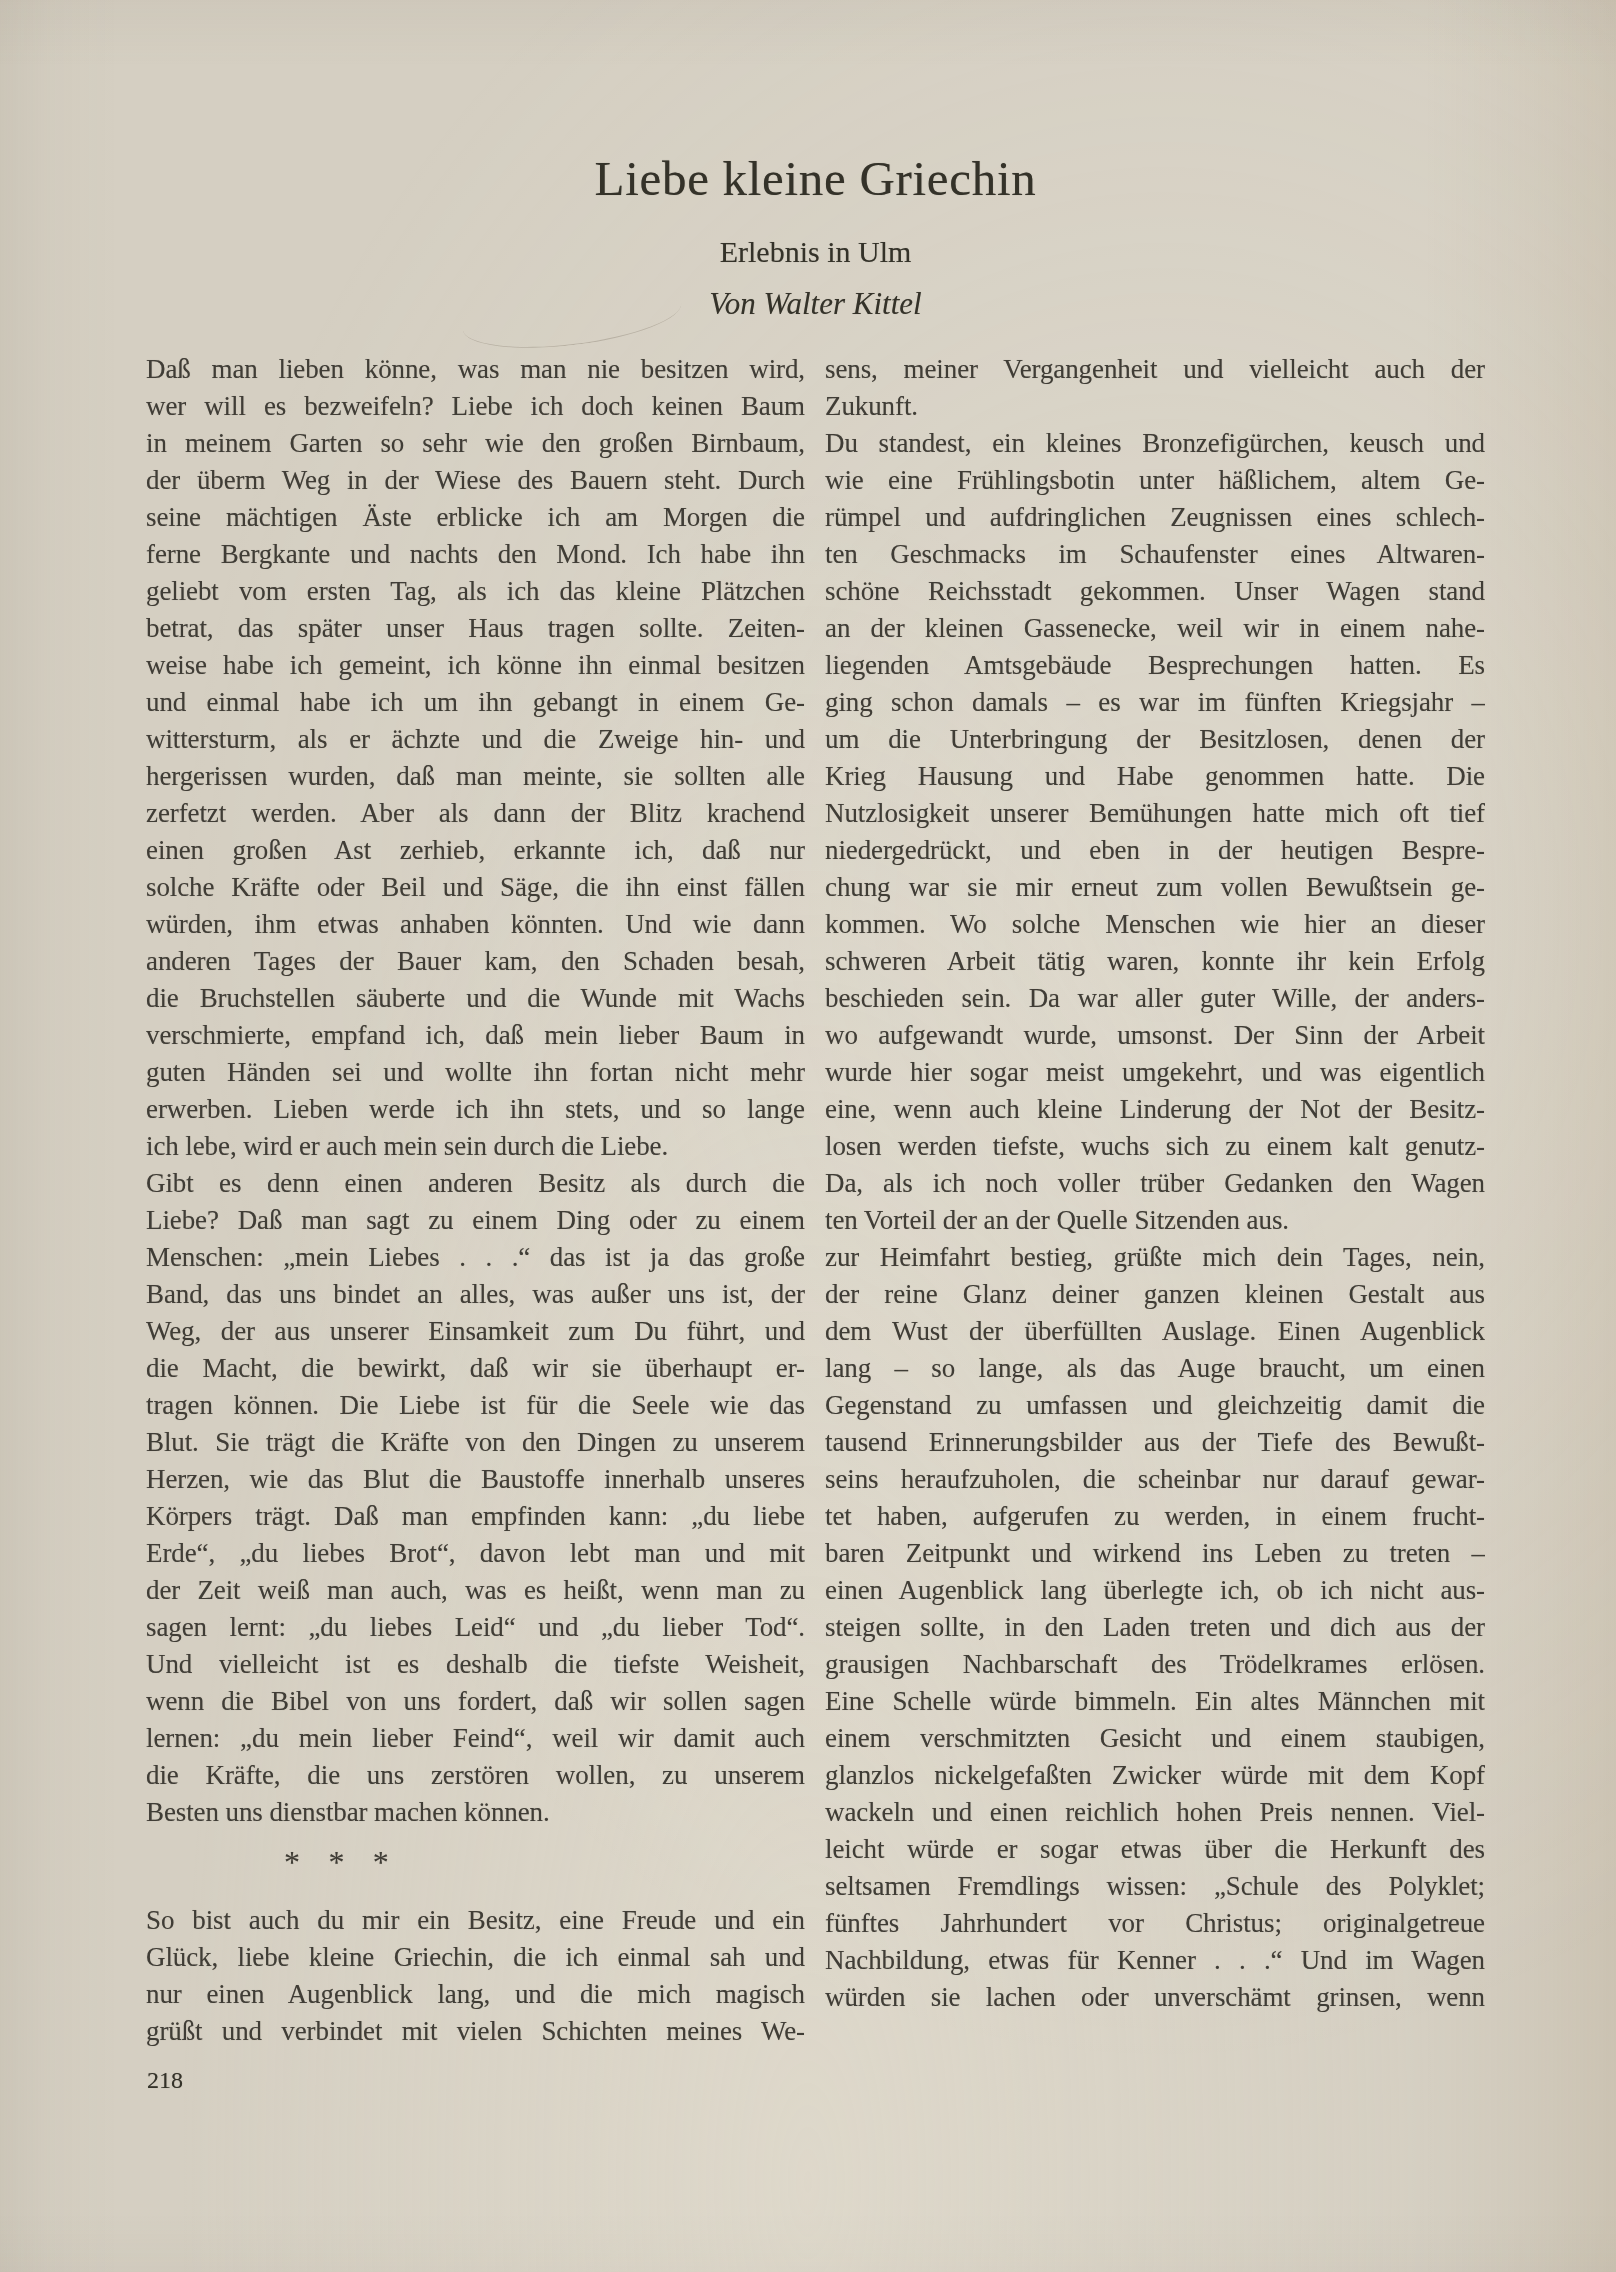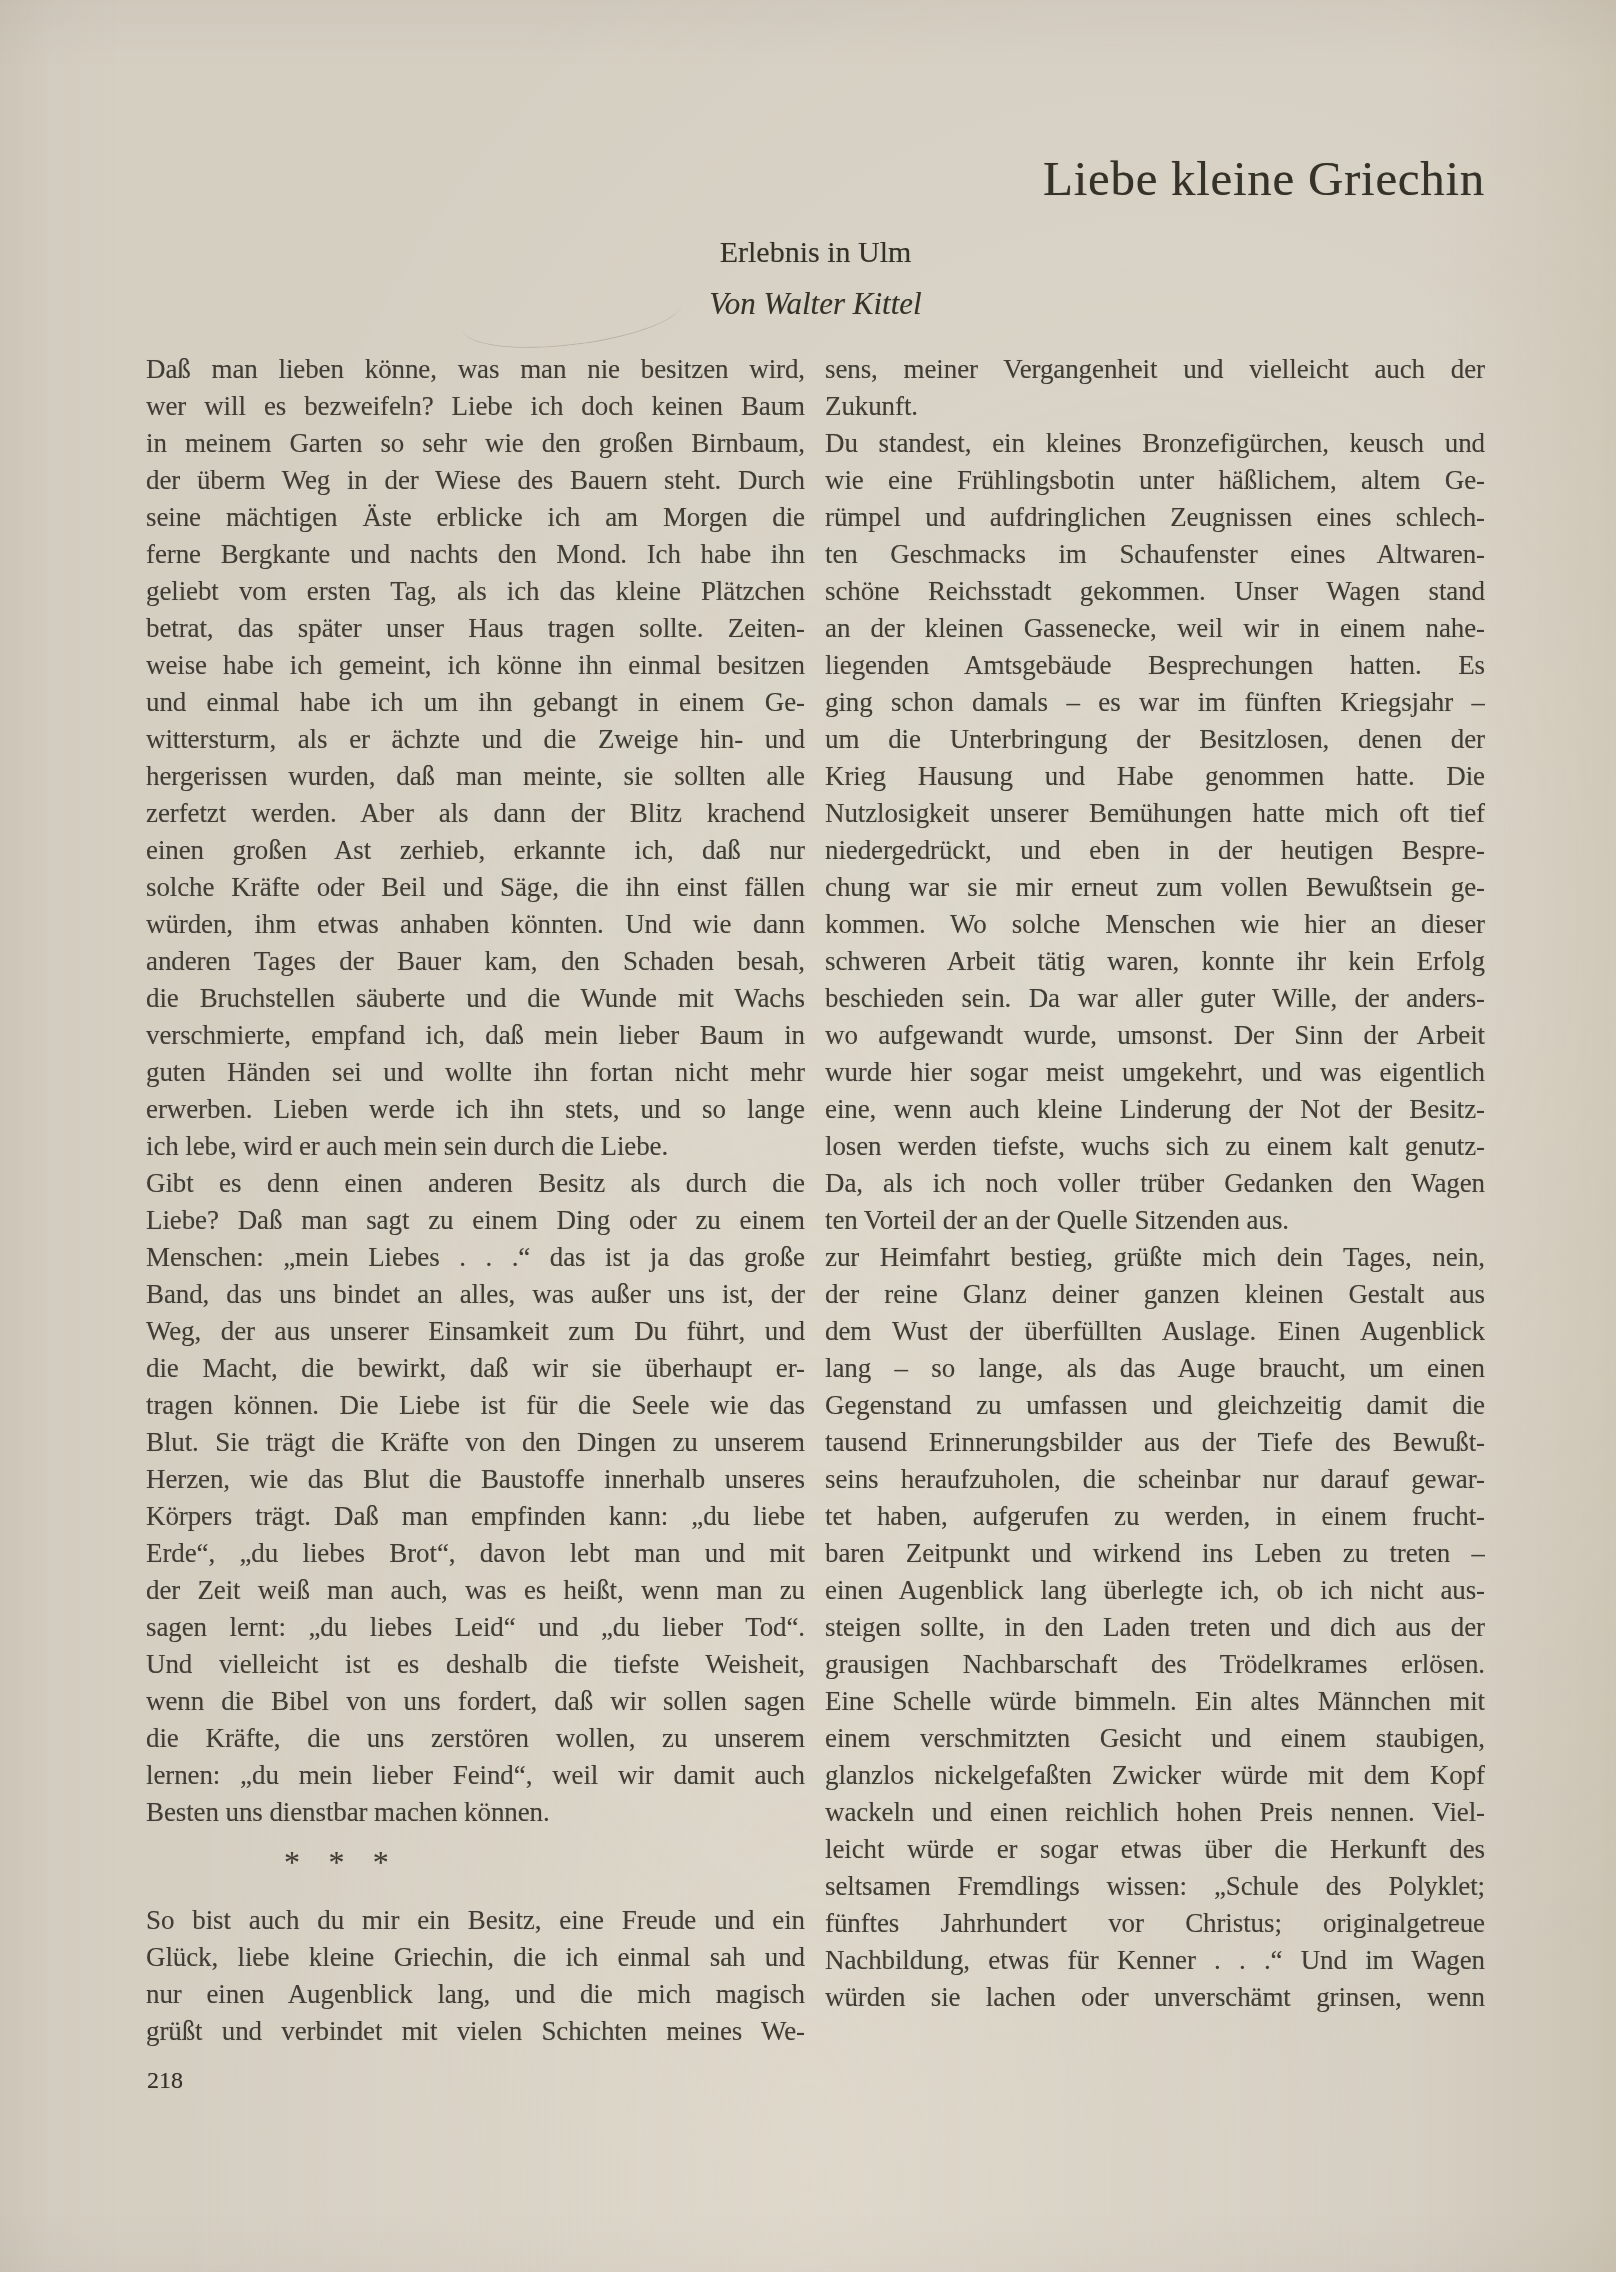--- a/index.html
+++ b/index.html
@@ -34,21 +34,20 @@
     color: var(--title-ink);
   }
   .title {
     position: absolute;
     left: 0; right: 0;
     top: 153px;
     font-size: 49px;
     line-height: 1.05;
     letter-spacing: 0.7px;
     text-shadow: 0 0 0.7px rgba(52,50,41,0.55);
-    text-align: right;
   }
   .subtitle {
     position: absolute;
     left: 0; right: 0;
     top: 235px;
     font-size: 30px;
     line-height: 1.1;
     text-shadow: 0 0 0.7px rgba(52,50,41,0.40);
   }
   .byline {
@@ -160,22 +159,22 @@
       <div class="tline">die Macht, die bewirkt, daß wir sie überhaupt er-</div>
       <div class="tline">tragen können. Die Liebe ist für die Seele wie das</div>
       <div class="tline">Blut. Sie trägt die Kräfte von den Dingen zu unserem</div>
       <div class="tline">Herzen, wie das Blut die Baustoffe innerhalb unseres</div>
       <div class="tline">Körpers trägt. Daß man empfinden kann: „du liebe</div>
       <div class="tline">Erde“, „du liebes Brot“, davon lebt man und mit</div>
       <div class="tline">der Zeit weiß man auch, was es heißt, wenn man zu</div>
       <div class="tline">sagen lernt: „du liebes Leid“ und „du lieber Tod“.</div>
       <div class="tline">Und vielleicht ist es deshalb die tiefste Weisheit,</div>
       <div class="tline">wenn die Bibel von uns fordert, daß wir sollen sagen</div>
+      <div class="tline">lernen: „du mein lieber Feind“, weil wir damit auch</div>
       <div class="tline">die Kräfte, die uns zerstören wollen, zu unserem</div>
-      <div class="tline">lernen: „du mein lieber Feind“, weil wir damit auch</div>
       <div class="tline pend">Besten uns dienstbar machen können.</div>
     </div>
   <div class="separator">* * *</div>
   <div>
       <div class="tline">So bist auch du mir ein Besitz, eine Freude und ein</div>
       <div class="tline">Glück, liebe kleine Griechin, die ich einmal sah und</div>
       <div class="tline">nur einen Augenblick lang, und die mich magisch</div>
       <div class="tline">grüßt und verbindet mit vielen Schichten meines We-</div>
     </div>
 </div>

